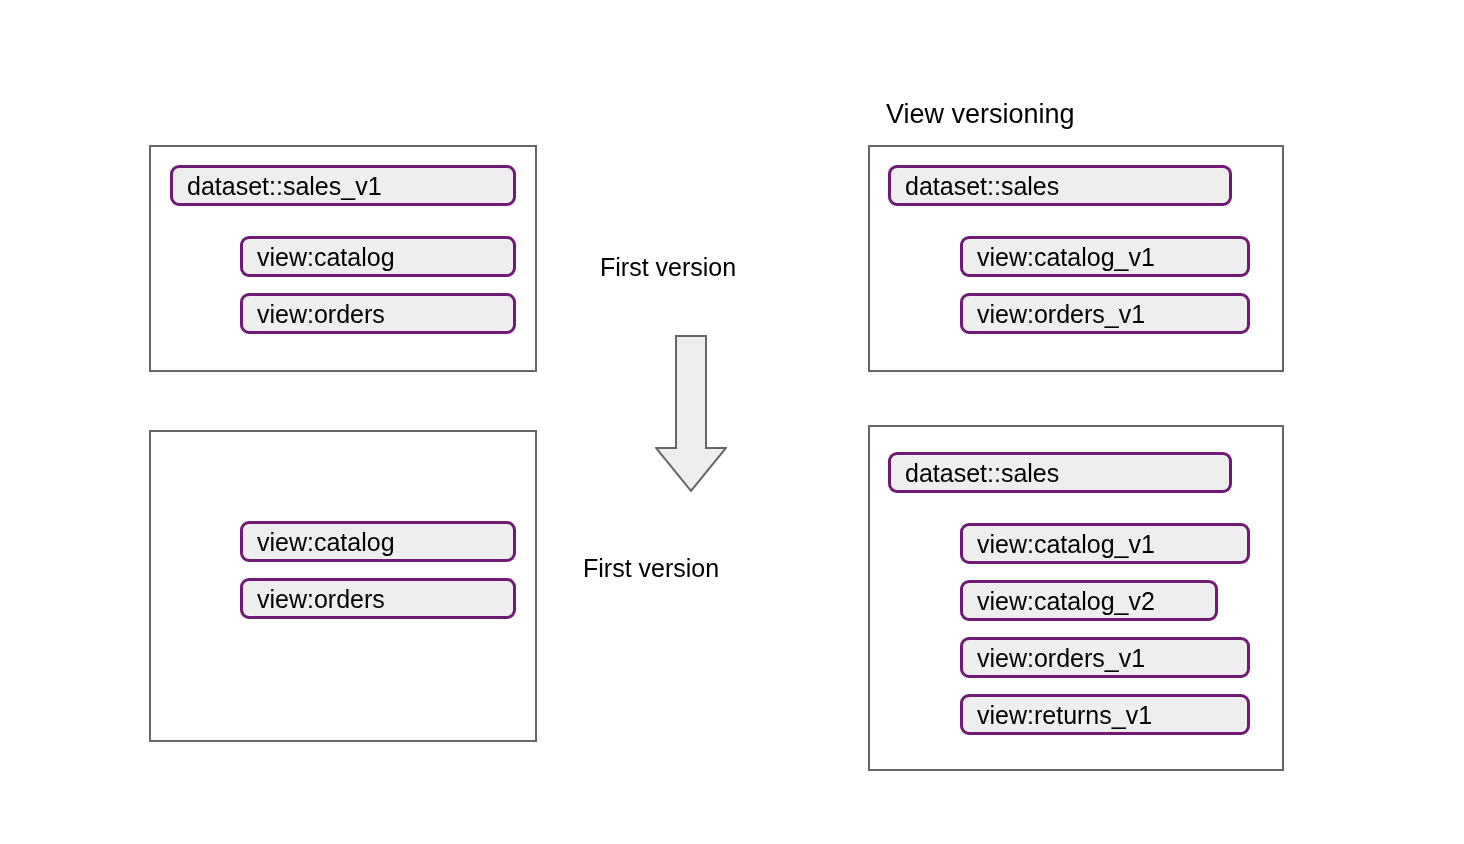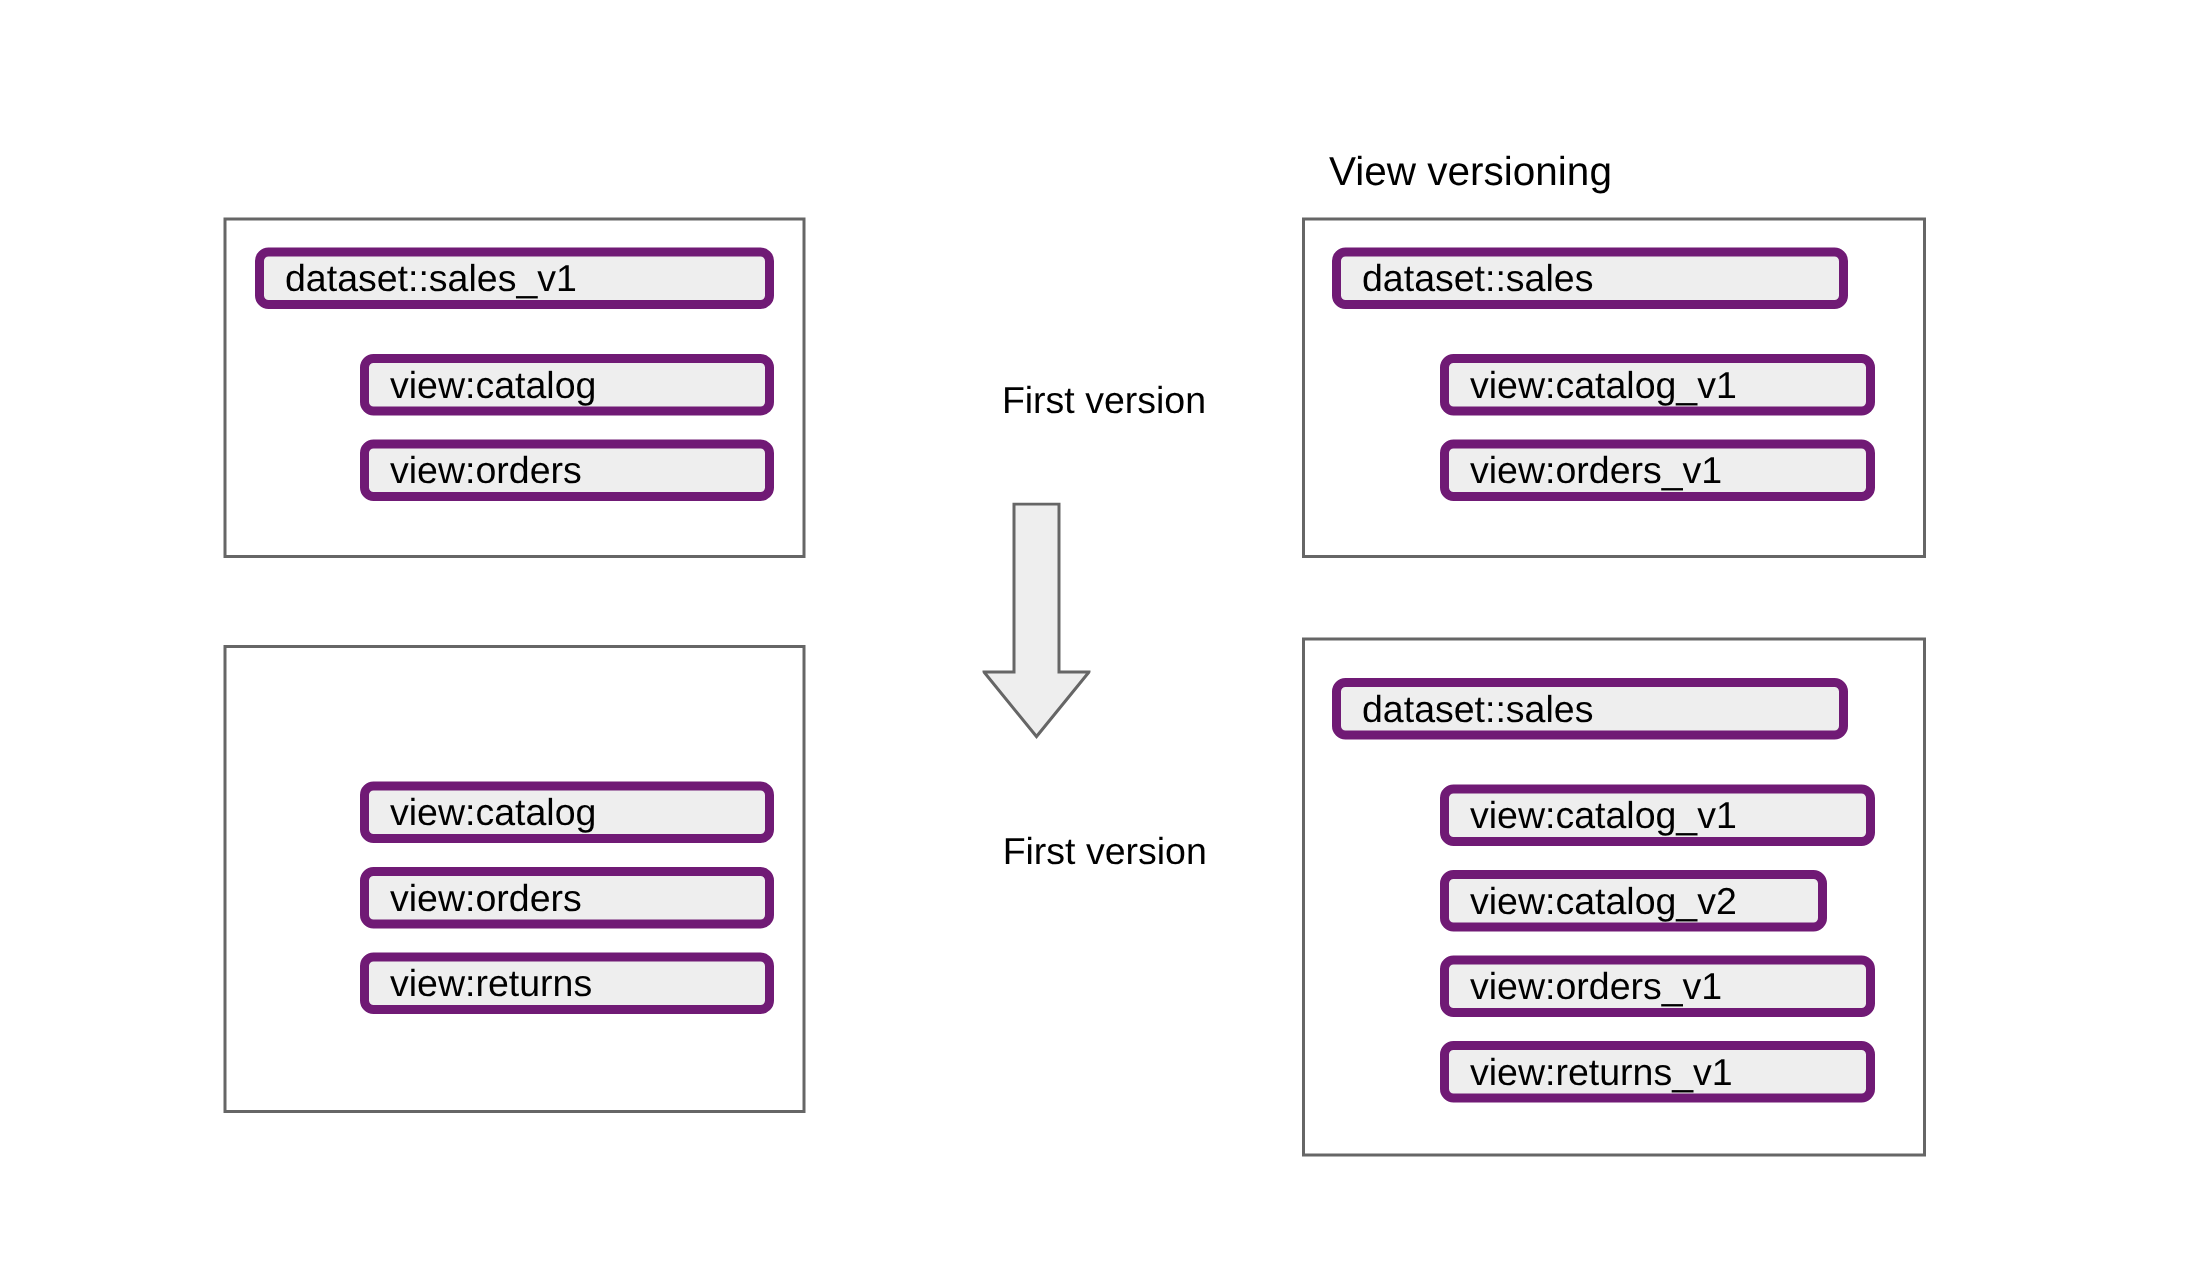--- a/index.html
+++ b/index.html
@@ -32,41 +32,39 @@
   .panel {
     position: absolute;
     background: #ffffff;
     border: 2px solid #666666;
     box-sizing: border-box;
   }
 
   .pill {
     position: absolute;
     background: #eeeeee;
-    border: 6px solid #701a75;
+    border: 3px solid #701a75;
     border-radius: 9px;
     box-sizing: border-box;
     height: 41px;
     display: flex;
     align-items: center;
     padding-left: 14px;
     font-size: 25px;
     line-height: 28px;
     color: #000000;
     white-space: nowrap;
   }
 
   .center-label {
     position: absolute;
     font-size: 25px;
     line-height: 30px;
     color: #000000;
     white-space: nowrap;
-    text-align: center;
-    margin-left: 46px;
   }
 
   .arrow-wrap {
     position: absolute;
   }
   .arrow-wrap svg {
     display: block;
   }
 </style>
 </head>
@@ -79,21 +77,20 @@
 
   <div class="panel" style="left:149px; top:145px; width:388px; height:227px;">
     <div class="pill" style="left:19px; top:18px; width:346px;">dataset::sales_v1</div>
     <div class="pill" style="left:89px; top:89px; width:276px;">view:catalog</div>
     <div class="pill" style="left:89px; top:146px; width:276px;">view:orders</div>
   </div>
 
   <div class="panel" style="left:149px; top:430px; width:388px; height:312px;">
     <div class="pill" style="left:89px; top:89px; width:276px;">view:catalog</div>
     <div class="pill" style="left:89px; top:146px; width:276px;">view:orders</div>
-    <div class="pill" style="left:89px; top:203px; width:276px;">view:returns</div>
   </div>
 
   <div class="panel" style="left:868px; top:145px; width:416px; height:227px;">
     <div class="pill" style="left:18px; top:18px; width:344px;">dataset::sales</div>
     <div class="pill" style="left:90px; top:89px; width:290px;">view:catalog_v1</div>
     <div class="pill" style="left:90px; top:146px; width:290px;">view:orders_v1</div>
   </div>
 
   <div class="panel" style="left:868px; top:425px; width:416px; height:346px;">
     <div class="pill" style="left:18px; top:25px; width:344px;">dataset::sales</div>

